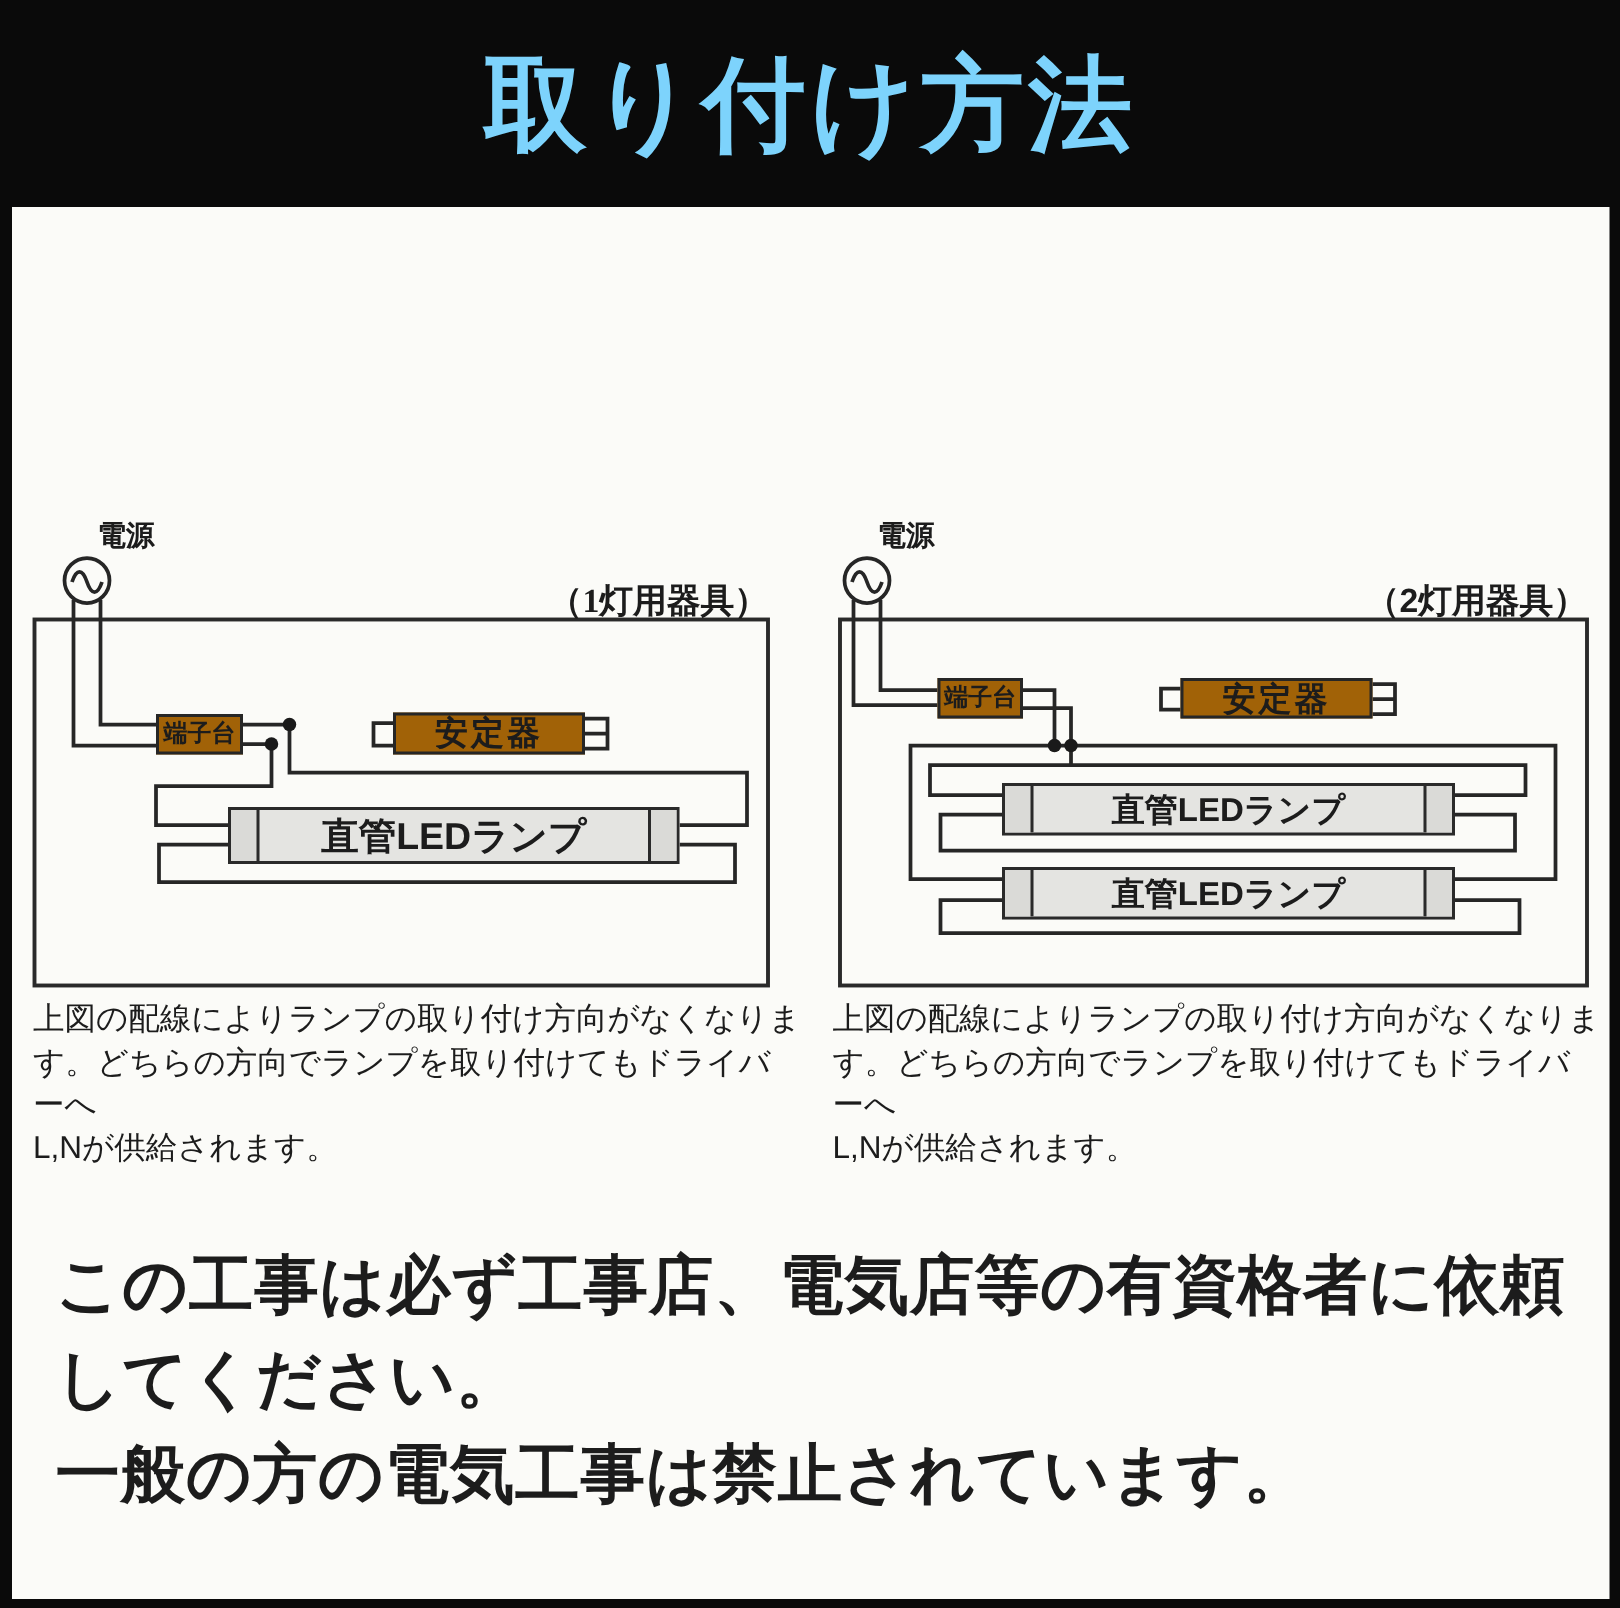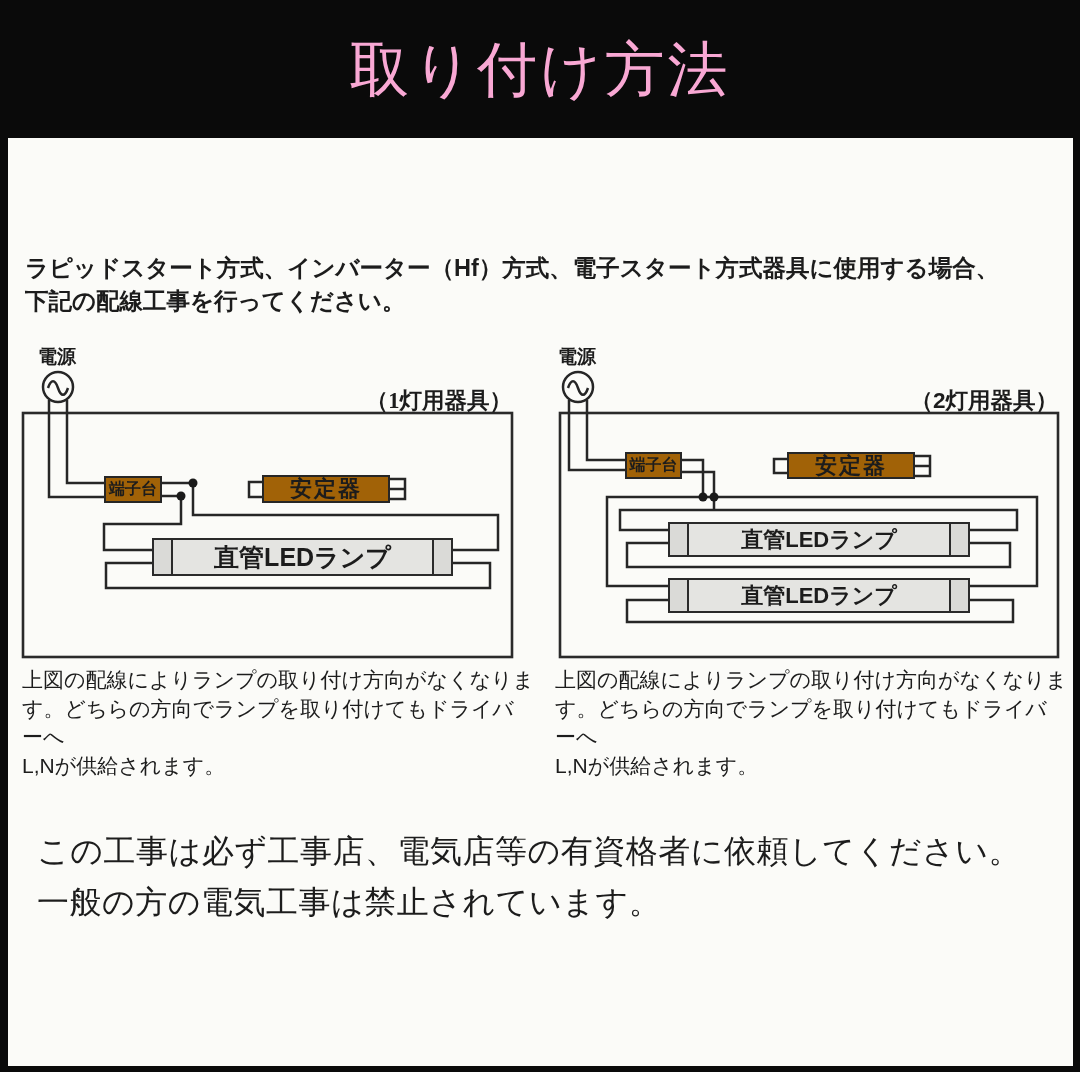--- a/index.html
+++ b/index.html
@@ -1,28 +1,28 @@
 <!DOCTYPE html>
 <html><head>
 <meta charset="utf-8">
 <style>
   html,body{margin:0;padding:0;}
   body{background:#000;font-family:"Liberation Sans","DejaVu Sans",sans-serif;}
   #page{position:relative;width:1080px;height:1072px;background:#fbfbf8;overflow:hidden;color:#1c1c1c;}
   .abs{position:absolute;box-sizing:border-box;}
   
   .title-bar{left:0;top:0;width:1080px;height:138px;background:#0a0a0a;display:flex;align-items:center;justify-content:center;}
-  .page-title{color:#f9a8d4;font-size:60px;font-weight:400;letter-spacing:3px;padding-top:2px;}
+  .page-title{color:#7dd3fc;font-size:69px;font-weight:700;letter-spacing:3px;padding-top:2px;}
   .edge{background:#0a0a0a;}
   
   .intro{left:25px;top:252px;width:1020px;font-size:23.5px;font-weight:600;line-height:33px;white-space:pre-line;}
   .caption{top:666px;width:512px;font-size:21px;font-weight:400;line-height:28.5px;white-space:pre-line;}
-  .warning{left:37px;top:826px;width:1010px;font-size:32px;font-weight:400;line-height:51px;white-space:pre-line;letter-spacing:0.5px;}
+  .warning{left:37px;top:826px;width:1010px;font-size:43px;font-weight:700;line-height:63px;white-space:pre-line;letter-spacing:0.5px;}
   
-  .power-label{top:344px;font-size:19px;font-weight:700;}
+  .power-label{top:344px;font-size:19px;font-weight:700;margin-left:27px;}
   .fixture-label{top:385px;font-size:22.5px;font-weight:700;text-align:right;}
   .comp-box{border:2.5px solid #262626;background:#a16207;display:flex;align-items:center;justify-content:center;font-weight:700;}
   .terminal{font-size:16px;}
   .ballast{font-size:22px;letter-spacing:2px;}
   .lamp{border:2.5px solid #2a2a2a;background:#e4e4e1;display:flex;align-items:center;justify-content:center;}
   .lamp-cap{position:absolute;top:0;bottom:0;width:17px;background:#dadad7;}
   .cap-l{left:0;border-right:2.5px solid #2a2a2a;}
   .cap-r{right:0;border-left:2.5px solid #2a2a2a;}
   .lamp-label{font-weight:700;}
   svg.wires{position:absolute;left:0;top:0;pointer-events:none;}
@@ -34,22 +34,20 @@
 
 <div id="page">
 
   <div class="abs title-bar">
     <div class="page-title">取り付け方法</div>
   </div>
   <div class="abs edge" style="left:0;top:138px;width:8px;height:934px;"></div>
   <div class="abs edge" style="left:1073px;top:138px;width:7px;height:934px;"></div>
   <div class="abs edge" style="left:0;top:1066px;width:1080px;height:6px;"></div>
 
-  <div class="abs intro">ラピッドスタート方式、インバーター（Hf）方式、電子スタート方式器具に使用する場合、
-下記の配線工事を行ってください。</div>
 
   <svg class="wires" width="1080" height="1072" viewBox="0 0 1080 1072">
 
     <rect class="encl" x="23" y="413" width="489" height="244"></rect>
     <path class="w" d="M49,400 V497 H104"></path>
     <path class="w" d="M67,400 V483 H104"></path>
     <path class="w" d="M162,483 H193 V515 H498 V550 H453"></path>
     <path class="w" d="M162,496 H181 V524 H104 V550 H152"></path>
     <path class="w" d="M152,563 H106 V588 H490 V563 H453"></path>
     <circle cx="193" cy="483" r="4.5" fill="#1a1a1a"></circle>

